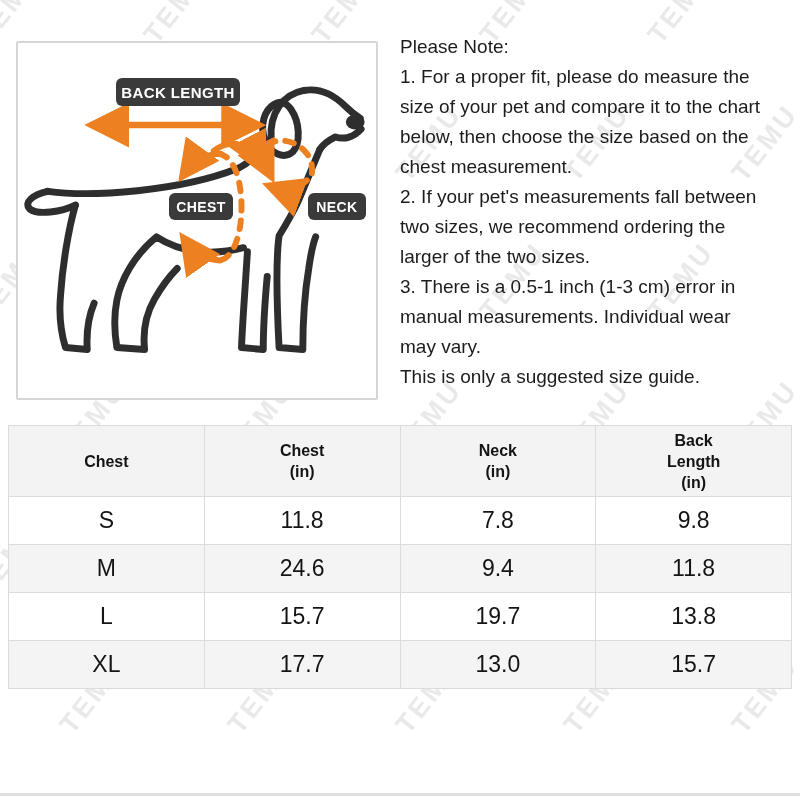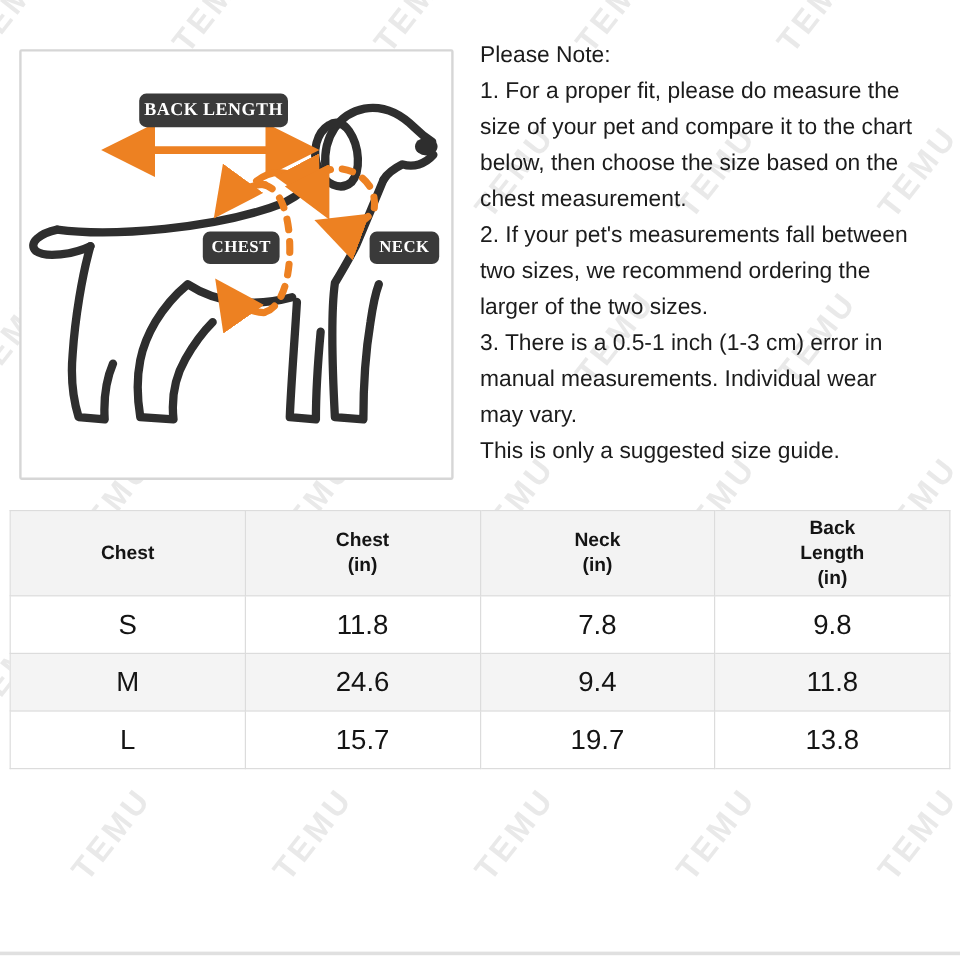--- a/index.html
+++ b/index.html
@@ -11,21 +11,21 @@
   #watermarks { position: absolute; inset: 0; z-index: 0; pointer-events: none; }
   .wm { position: absolute; font-weight: bold; font-size: 27px; letter-spacing: 3px;
         color: #c9c9c9; opacity: 0.40; transform: rotate(-52deg); white-space: nowrap; }
 
   
   #dog-box { position: absolute; left: 16px; top: 41px; width: 362px; height: 359px;
              background: #fff; border: 2px solid #d6d6d6; border-radius: 2px; z-index: 1; }
   #dog-svg { position: absolute; left: 0; top: 0; width: 100%; height: 100%; }
   .pill { position: absolute; background: #3a3a3a; color: #fff; border-radius: 6px;
           display: flex; align-items: center; justify-content: center;
-          font-weight: bold; letter-spacing: 0.4px; z-index: 2; font-family: Liberation Serif, serif; }
+          font-weight: bold; letter-spacing: 0.4px; z-index: 2; }
   #pill-back-length { left: 98px; top: 35px; width: 124px; height: 28px; font-size: 15px; }
   #pill-chest { left: 151px; top: 150px; width: 64px; height: 27px; font-size: 14px; }
   #pill-neck  { left: 290px; top: 150px; width: 58px; height: 27px; font-size: 14px; }
 
   
   #note { position: absolute; left: 400px; top: 32px; width: 398px; z-index: 1;
           font-size: 19px; line-height: 30px; color: #1c1c1c; white-space: pre; }
 
   
   #size-table { position: absolute; left: 8px; top: 425px; z-index: 1;
@@ -155,17 +155,23 @@
           <td>24.6</td>
           <td>9.4</td>
           <td>11.8</td>
         </tr>
         <tr>
           <td>L</td>
           <td>15.7</td>
           <td>19.7</td>
           <td>13.8</td>
         </tr>
+        <tr>
+          <td>XL</td>
+          <td>17.7</td>
+          <td>13.0</td>
+          <td>15.7</td>
+        </tr>
       </tbody>
   </table>
 
   <div id="bottom-shadow"></div>
 </div>
 
 </body></html>

